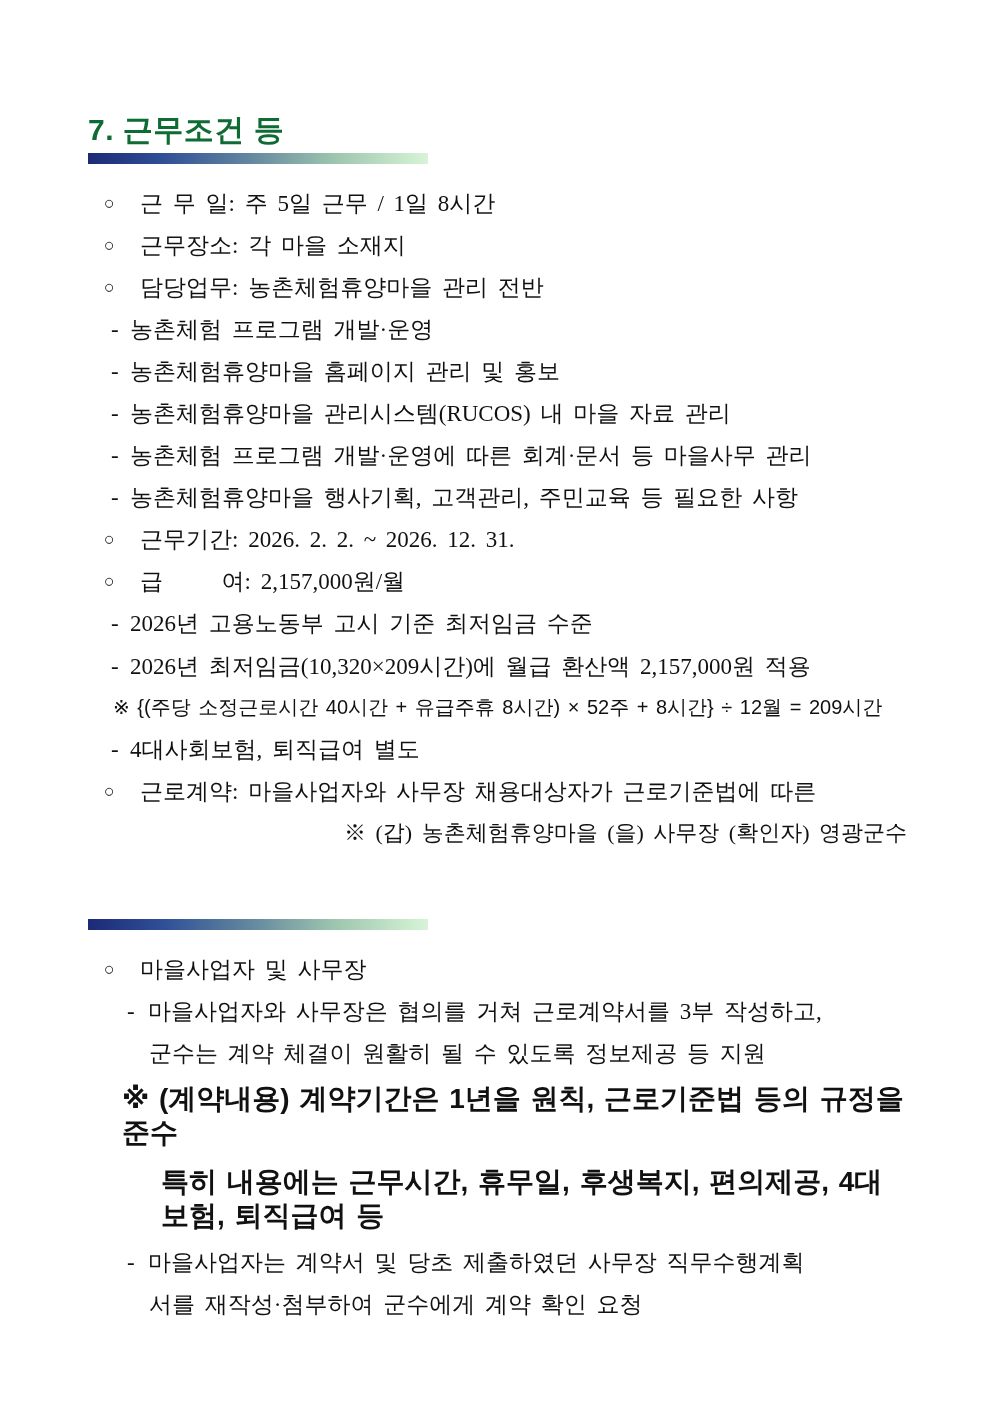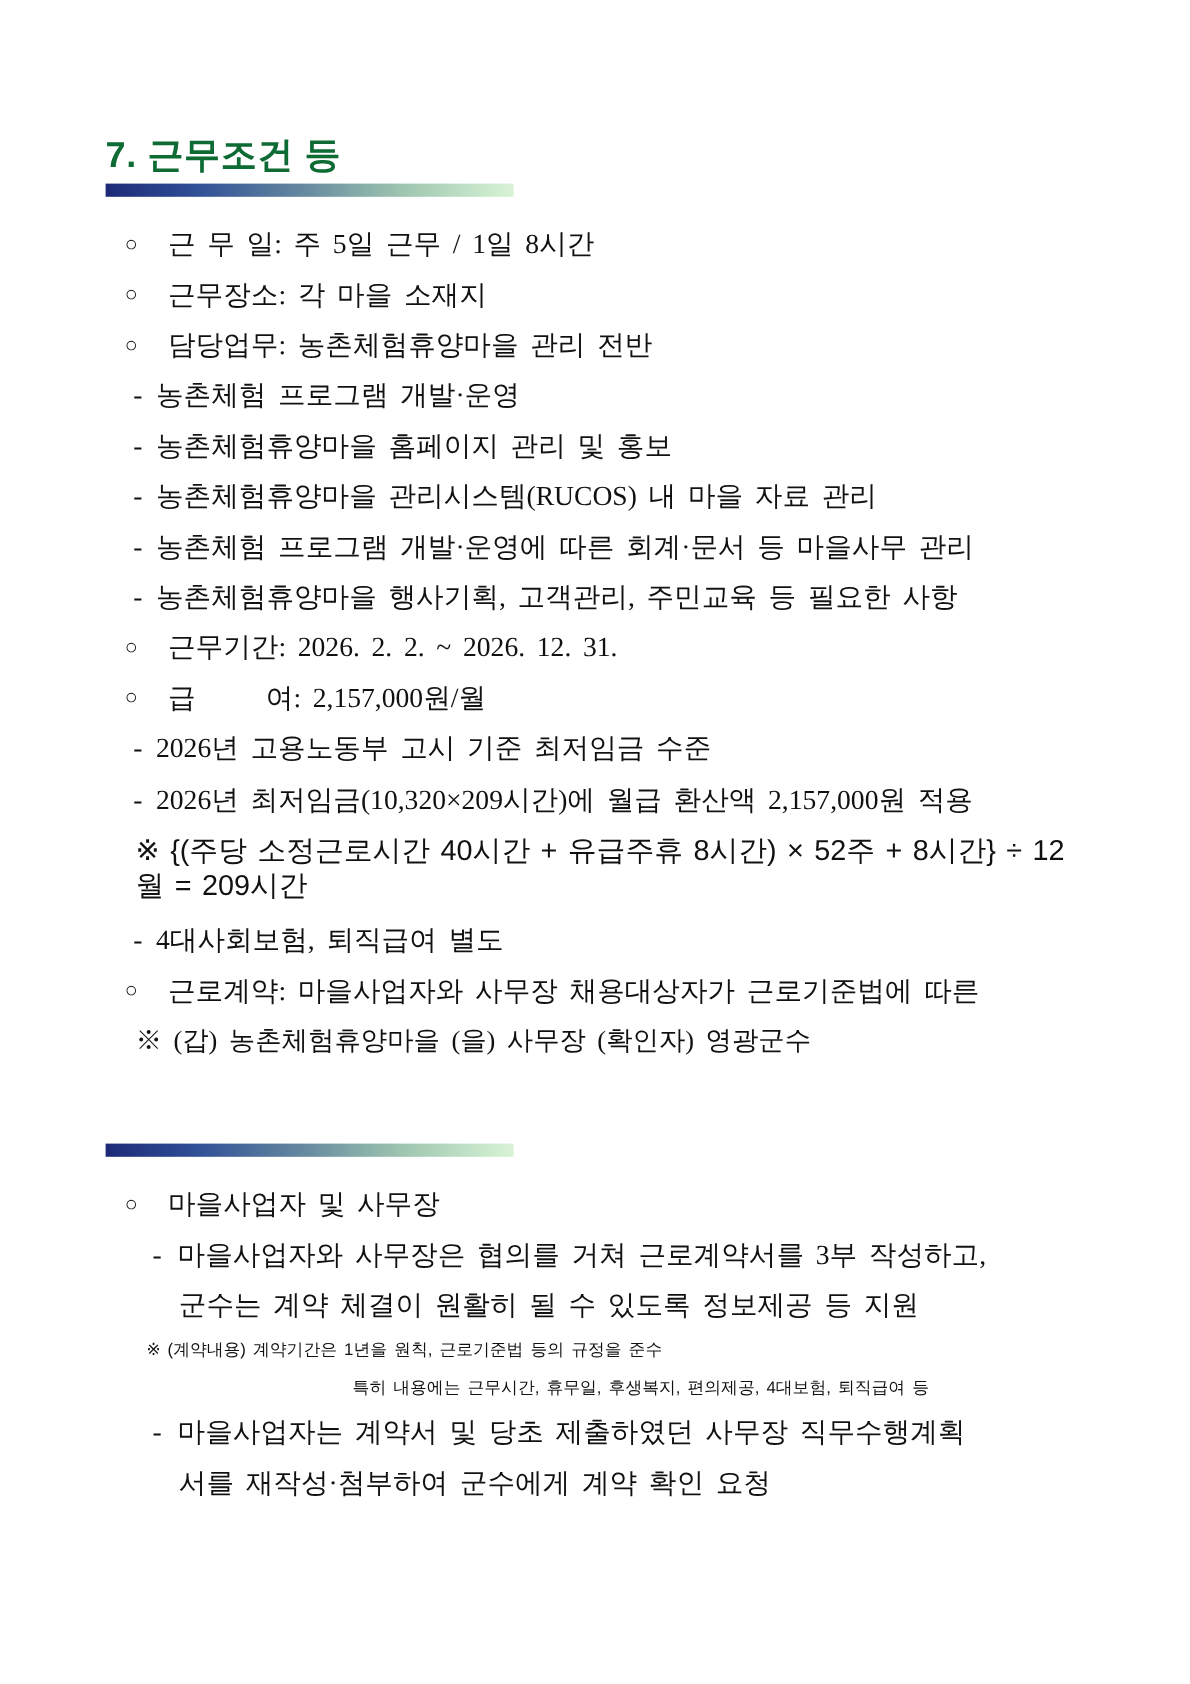--- a/index.html
+++ b/index.html
@@ -52,48 +52,48 @@
   .row.bullet .marker { width: 36px; font-size: 18px; padding-top: 3px; font-family: "Liberation Sans", "DejaVu Sans", sans-serif; }
 
   
   .row.sub { padding-left: 23px; }
   .row.sub .marker { width: 19px; }
 
   
   .row.formula {
     padding-left: 25px;
     font-family: "Liberation Sans", "DejaVu Sans", sans-serif;
-    font-size: 24px;
+    font-size: 20px;
     margin-bottom: 17px;
     word-spacing: 2px;
   }
 
   
   .row.cont { padding-left: 44px; }
 
   
-  .row.note { padding-left: 25px; font-size: 22px; }
+  .row.note { padding-left: 25px; font-size: 22px; text-align: right; }
 
   
   .row.sub2 { padding-left: 39px; }
   .row.sub2 .marker { width: 21px; }
 
   
   .row.cont2 { padding-left: 61px; }
 
   
   .row.emph, .row.emphcont, .row.emphcont2 {
     font-family: "Liberation Sans", "DejaVu Sans", sans-serif;
-    font-weight: normal;
-    font-size: 14px;
+    font-weight: bold;
+    font-size: 28px;
     word-spacing: 2px;
     margin-bottom: 15px;
   }
   .row.emph { padding-left: 34px; }
-  .row.emphcont { padding-left: 73px; text-align: center; }
+  .row.emphcont { padding-left: 73px; }
   .row.emphcont2 { padding-left: 61px; }
 </style>
 </head>
 <body>
 
 <div class="page">
 
   <section class="section-7">
     <h2 class="sec-heading">7. 근무조건  등</h2>
     <div class="heading-bar"></div>

